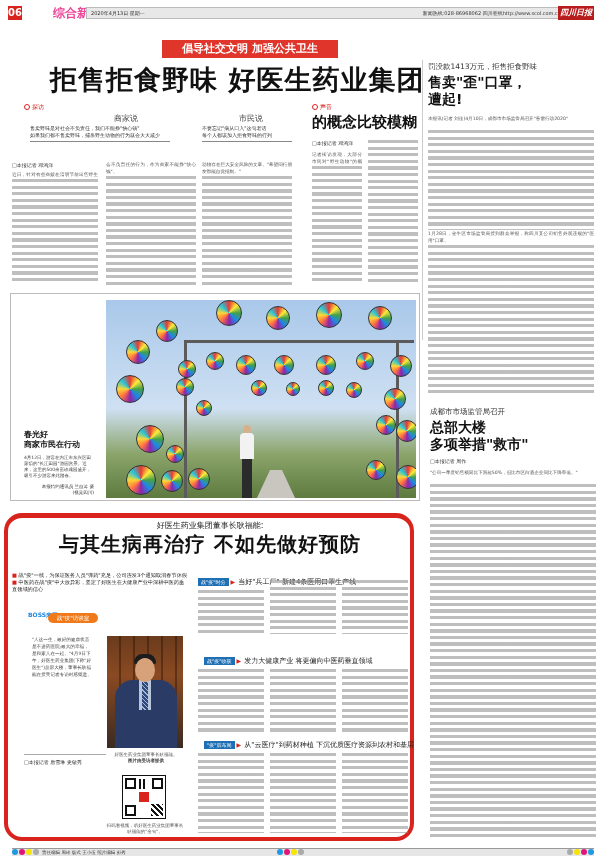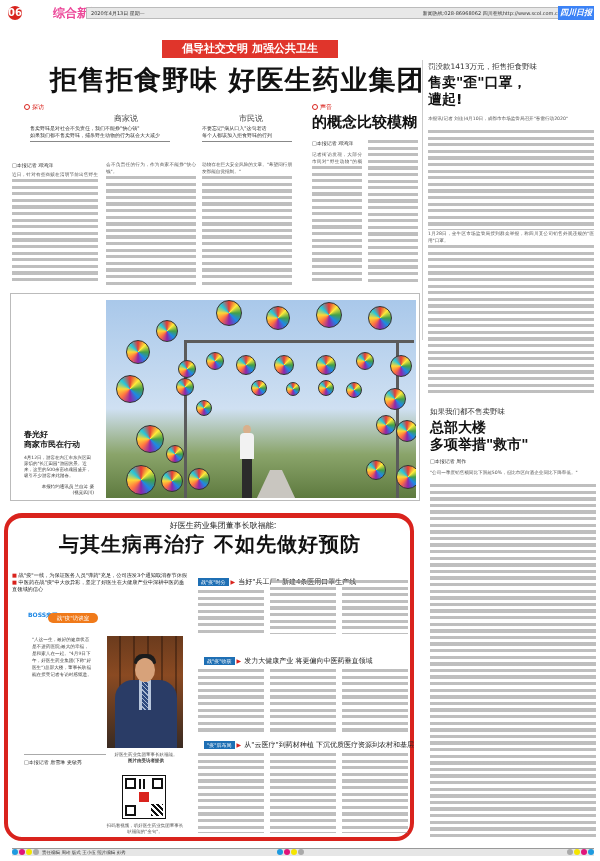--- a/index.html
+++ b/index.html
@@ -1,43 +1,43 @@
 <!DOCTYPE html>
 <html><head>
 <meta charset="utf-8">
 <style>
 *{box-sizing:border-box;margin:0;padding:0;}
 body{width:600px;height:861px;background:#fff;font-family:"DejaVu Sans","Liberation Sans",sans-serif;color:#222;position:relative;overflow:hidden;}
 .abs{position:absolute;}
 .masthead{left:8px;top:6px;width:586px;height:14px;}
-.pagenum{position:absolute;left:0;top:0;width:14px;height:14px;background:#d9231d;color:#fff;font-size:10px;font-weight:bold;text-align:center;line-height:14px;border-radius:7px;}
+.pagenum{position:absolute;left:0;top:0;width:14px;height:14px;background:#d9231d;color:#fff;font-size:10px;font-weight:bold;text-align:center;line-height:14px;}
 .section{position:absolute;left:17px;top:-1px;font-size:12px;font-weight:bold;color:#ec4899;margin-left:28px;}
 .datebar{position:absolute;left:78px;top:1px;width:480px;height:12px;background:#e8e8e8;border:1px solid #bbb;font-size:5px;line-height:10px;padding-left:4px;color:#333;}
 .datebar .right{position:absolute;right:4px;top:0;}
-.logo{position:absolute;right:0;top:0;width:36px;height:14px;background:#3b82f6;color:#fff;font-size:8px;font-weight:bold;text-align:center;line-height:14px;font-style:italic;}
+.logo{position:absolute;right:0;top:0;width:36px;height:14px;background:#b91c1c;color:#fff;font-size:8px;font-weight:bold;text-align:center;line-height:14px;font-style:italic;}
 .banner{left:162px;top:40px;width:176px;height:18px;background:#e0352b;color:#fff;font-size:11px;font-weight:bold;text-align:center;line-height:18px;}
 .mainhead{left:50px;top:62px;width:380px;font-size:27px;font-weight:bold;color:#111;letter-spacing:1px;white-space:nowrap;}
 .tag{font-size:6px;color:#d9231d;}
 .tag .dot{display:inline-block;width:6px;height:6px;border:1px solid #d9231d;border-radius:50%;margin-right:2px;vertical-align:middle;}
 .coltitle{font-family:"DejaVu Serif",serif;font-size:8px;color:#444;text-align:center;}
 .quote{font-size:5px;color:#333;line-height:7px;border-bottom:1px solid #888;padding-bottom:2px;}
 .byline{font-size:5px;color:#333;}
 .txt{font-size:4.6px;line-height:6.6px;color:#555;text-align:justify;overflow:hidden;}
 .txt::before{content:"";}
 .fill{background:repeating-linear-gradient(180deg,#8a8a8a 0px,#8a8a8a 3.3px,transparent 3.3px,transparent 6.6px);opacity:.55;}
 .subhead{font-size:14px;font-weight:bold;color:#111;}
 .photo-frame{left:10px;top:293px;width:410px;height:208px;border:1px solid #bbb;}
 .photo{left:106px;top:300px;width:310px;height:198px;background:linear-gradient(180deg,#a9c8ea 0%,#cfe0f2 55%,#8aa46a 78%,#5e7a3f 100%);overflow:hidden;}
 .wheel{position:absolute;border-radius:50%;border:1px solid #333;background:conic-gradient(#e53935,#ffeb3b,#43a047,#1e88e5,#8e24aa,#ff7043,#fdd835,#26c6da,#e53935);}
 .frame-bar{position:absolute;background:#5b5b5b;}
 .caption-title{left:24px;top:430px;font-size:8px;font-weight:bold;line-height:10px;color:#111;}
 .caption-body{left:24px;top:455px;width:70px;font-size:4.5px;line-height:6px;color:#444;}
 .caption-credit{left:24px;top:484px;width:70px;font-size:4.5px;color:#333;text-align:right;line-height:6px;}
 .redbox{left:4px;top:513px;width:410px;height:328px;border:4px solid #d9231d;border-radius:18px;border-top-width:5px;}
-.adsub{left:10px;top:520px;width:400px;text-align:center;font-size:8px;color:#222;margin-left:13px;}
+.adsub{left:10px;top:520px;width:400px;text-align:center;font-size:8px;color:#222;}
 .adhead{left:10px;top:531px;width:400px;text-align:center;font-size:20px;font-weight:bold;color:#111;letter-spacing:1px;white-space:nowrap;}
 .bullets{left:12px;top:572px;width:176px;font-size:5.2px;line-height:7px;color:#222;}
 .bullets .b{color:#d9231d;}
 .boss{left:28px;top:612px;width:70px;height:12px;}
 .boss .l{position:absolute;left:0;top:0;font-size:6px;font-weight:bold;color:#1e88e5;line-height:6px;}
 .boss .r{position:absolute;left:20px;top:1px;width:50px;height:10px;background:#f07a1a;border-radius:5px;color:#fff;font-size:5.5px;line-height:10px;text-align:center;}
 .quote2{left:32px;top:636px;width:60px;font-family:"DejaVu Serif",serif;font-size:4.6px;line-height:7px;color:#444;}
 .portrait{left:107px;top:636px;width:76px;height:112px;background:linear-gradient(180deg,#6b3b1d 0%,#8a4a22 35%,#3a2b22 100%);overflow:hidden;}
 .portrait .head{position:absolute;left:28px;top:22px;width:20px;height:24px;border-radius:50%;background:#d7a27a;}
 .portrait .hair{position:absolute;left:27px;top:18px;width:22px;height:10px;border-radius:10px 10px 2px 2px;background:#1c1c1c;}
@@ -105,21 +105,21 @@
 <div class="abs rightcol-title">罚没款1413万元，拒售拒食野味</div>
 <div class="abs rightcol-head">
     <div>售卖"歪"口罩，</div>
     <div>遭起!</div>
   </div>
 <div class="abs txt" style="left:428px;top:116px;width:166px;height:13px;">本报讯(记者 刘佳)4月10日，成都市市场监管局召开"春雷行动2020"</div>
 <div class="abs fill" style="left:428px;top:130px;width:166px;height:100px;"></div>
 <div class="abs txt" style="left:428px;top:231px;width:166px;height:13px;">1月28日，金牛区市场监管局接到群众举报，称四川某公司销售外观违规的"医用"口罩。</div>
 <div class="abs fill" style="left:428px;top:245px;width:166px;height:150px;"></div>
 
-<div class="abs right2-sub">如果我们都不售卖野味</div>
+<div class="abs right2-sub">成都市市场监管局召开</div>
 <div class="abs right2-head">
     <div>总部大楼</div>
     <div>多项举措"救市"</div>
   </div>
 <div class="abs byline" style="left:430px;top:458px;">□本报记者 周作</div>
 <div class="abs txt" style="left:430px;top:470px;width:166px;height:13px;">"公司一季度销售额同比下滑超50%，但比市区白酒企业同比下降率低。"</div>
 <div class="abs fill" style="left:430px;top:484px;width:166px;height:356px;"></div>
 
 <div class="abs photo-frame"></div>
 <div class="abs photo">

